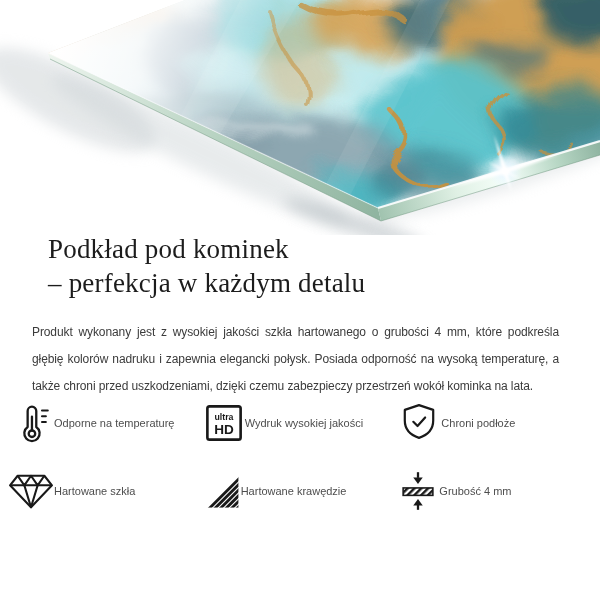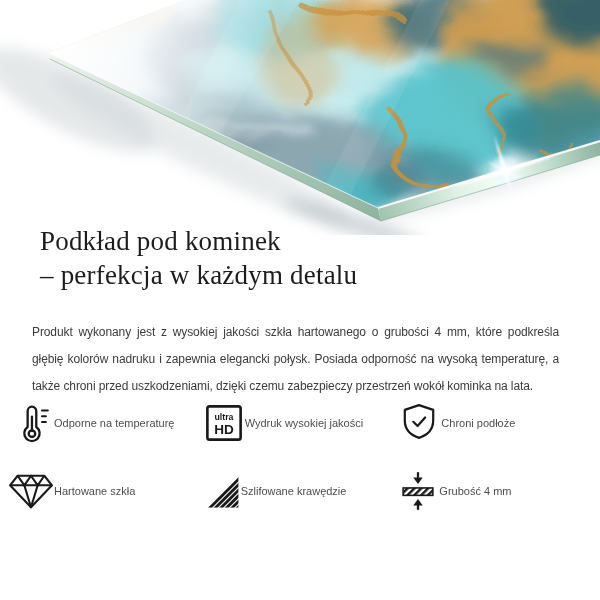--- a/index.html
+++ b/index.html
@@ -2,21 +2,21 @@
 <html><head>
 <meta charset="utf-8">
 <style>
   html,body{margin:0;padding:0;}
   body{
     width:600px;height:600px;position:relative;overflow:hidden;
     background:#ffffff;font-family:"Liberation Sans",sans-serif;
   }
   .hero{position:absolute;left:0;top:0;width:600px;height:235px;}
   .heading{
-    position:absolute;left:40px;top:224px;margin:0;
+    position:absolute;left:40px;top:224px;margin:8px;
     font-family:"Liberation Serif","DejaVu Serif",serif;font-weight:400;
     font-size:27px;line-height:34px;color:#1c1c1c;letter-spacing:.2px;
   }
   .desc{
     position:absolute;left:32px;top:307px;width:527px;
     font-size:12px;line-height:27px;letter-spacing:-.1px;
     color:#3b3b3b;text-align:justify;
   }
   .features{
     position:absolute;left:8px;top:399px;width:584px;
@@ -204,21 +204,21 @@
         <g clip-path="url(#tri-clip)" stroke="#191919" stroke-width="3.6">
           <path d="M6 48 L52 2"></path>
           <path d="M13 48 L52 9"></path>
           <path d="M20 48 L52 16"></path>
           <path d="M27 48 L52 23"></path>
           <path d="M34 48 L52 30"></path>
           <path d="M41 48 L52 37"></path>
         </g>
       </svg>
     </div>
-    <div class="feature-label">Szlifowane krawędzie</div>
+    <div class="feature-label">Hartowane krawędzie</div>
   </div>
 
   <div class="feature">
     <div class="icon-box">
       <svg width="42" height="42" viewBox="0 0 48 48" fill="none">
         <defs>
           <pattern id="hatch-pat" width="5.5" height="5.5" patternUnits="userSpaceOnUse" patternTransform="rotate(45)">
             <rect width="5.5" height="5.5" fill="#ffffff"></rect>
             <rect width="2.8" height="5.5" fill="#191919"></rect>
           </pattern>

